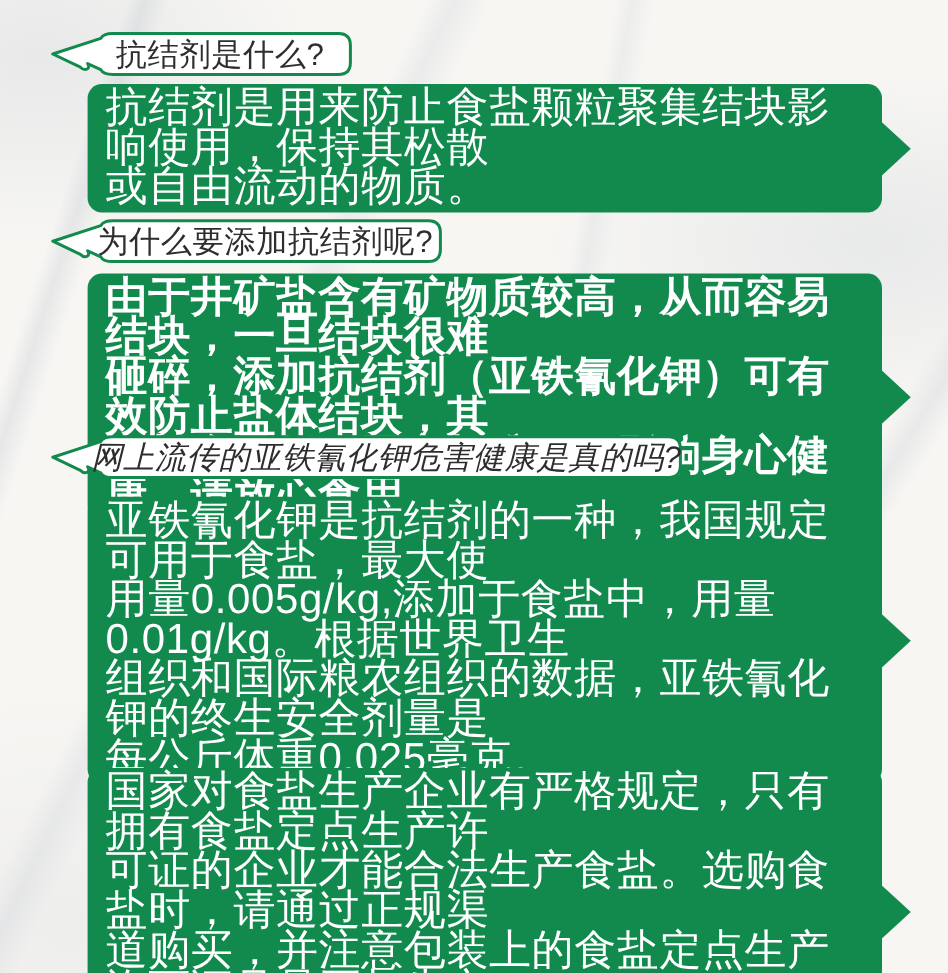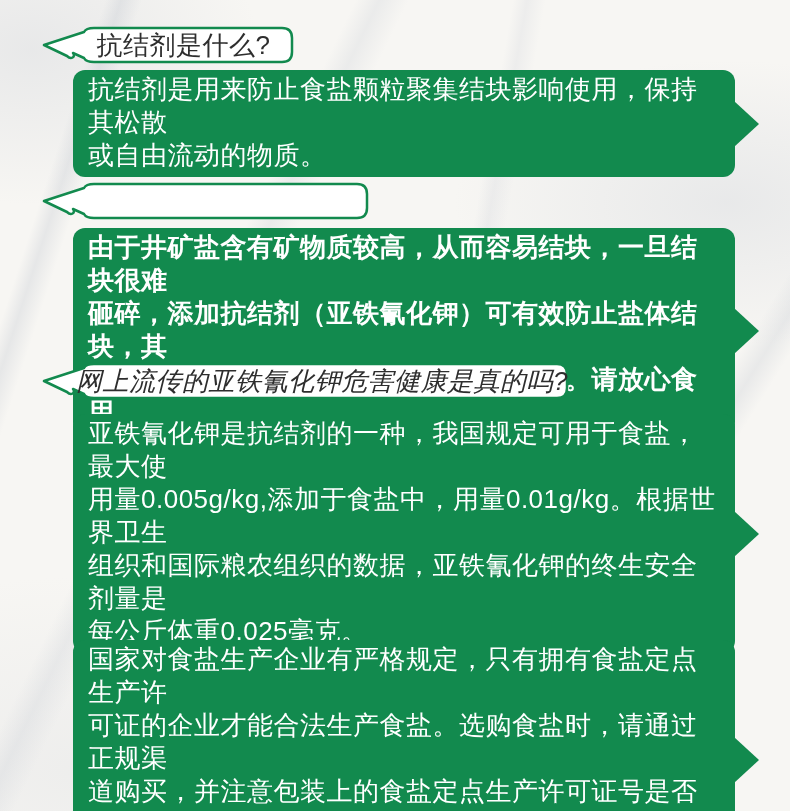--- a/index.html
+++ b/index.html
@@ -67,21 +67,21 @@
     right:-24px;
     top:50%;
     transform:translateY(-50%);
     width:0;height:0;
     border-top:23px solid transparent;
     border-bottom:23px solid transparent;
     border-left:25px solid var(--accent-green);
   }
   .a-text{
     padding:3px 14px 5px 15px;
-    font-size:26px;
+    font-size:35px;
     line-height:33px;
     color:var(--answer-text);
     white-space:pre-line;
     letter-spacing:0.5px;
   }
   
   .q1{top:13px;left:40px;width:255px;margin-top:12px;}
   .q2{top:181px;left:40px;width:330px;}
   .q3{top:361px;left:40px;width:530px;font-style:italic;}
   .q4{top:586px;left:40px;width:425px;}
@@ -104,20 +104,21 @@
   <div class="a-bubble a1">
     <span class="a-arrow"></span>
     <p class="a-text">抗结剂是用来防止食盐颗粒聚集结块影响使用，保持其松散
 或自由流动的物质。</p>
   </div>
 
   <div class="q-bubble q2">
     <svg class="q-shape" width="330" height="40" viewBox="0 0 330 40">
       <path d="M4 20 L44 7 Q46 3 54 3 H317 Q327 3 327 13 V27 Q327 37 317 37 H54 Q46 37 44 33 L33 28 C36 32 31 35 27 31 Z"></path>
     </svg>
+    <span class="q-text">为什么要添加抗结剂呢?</span>
   </div>
   <div class="a-bubble a2">
     <span class="a-arrow"></span>
     <p class="a-text">由于井矿盐含有矿物质较高，从而容易结块，一旦结块很难
 砸碎，添加抗结剂（亚铁氰化钾）可有效防止盐体结块，其
 添加含量低于国家标准，不影响身心健康。请放心食用。</p>
   </div>
 
   <div class="q-bubble q3">
     <svg class="q-shape" width="530" height="40" viewBox="0 0 530 40">

